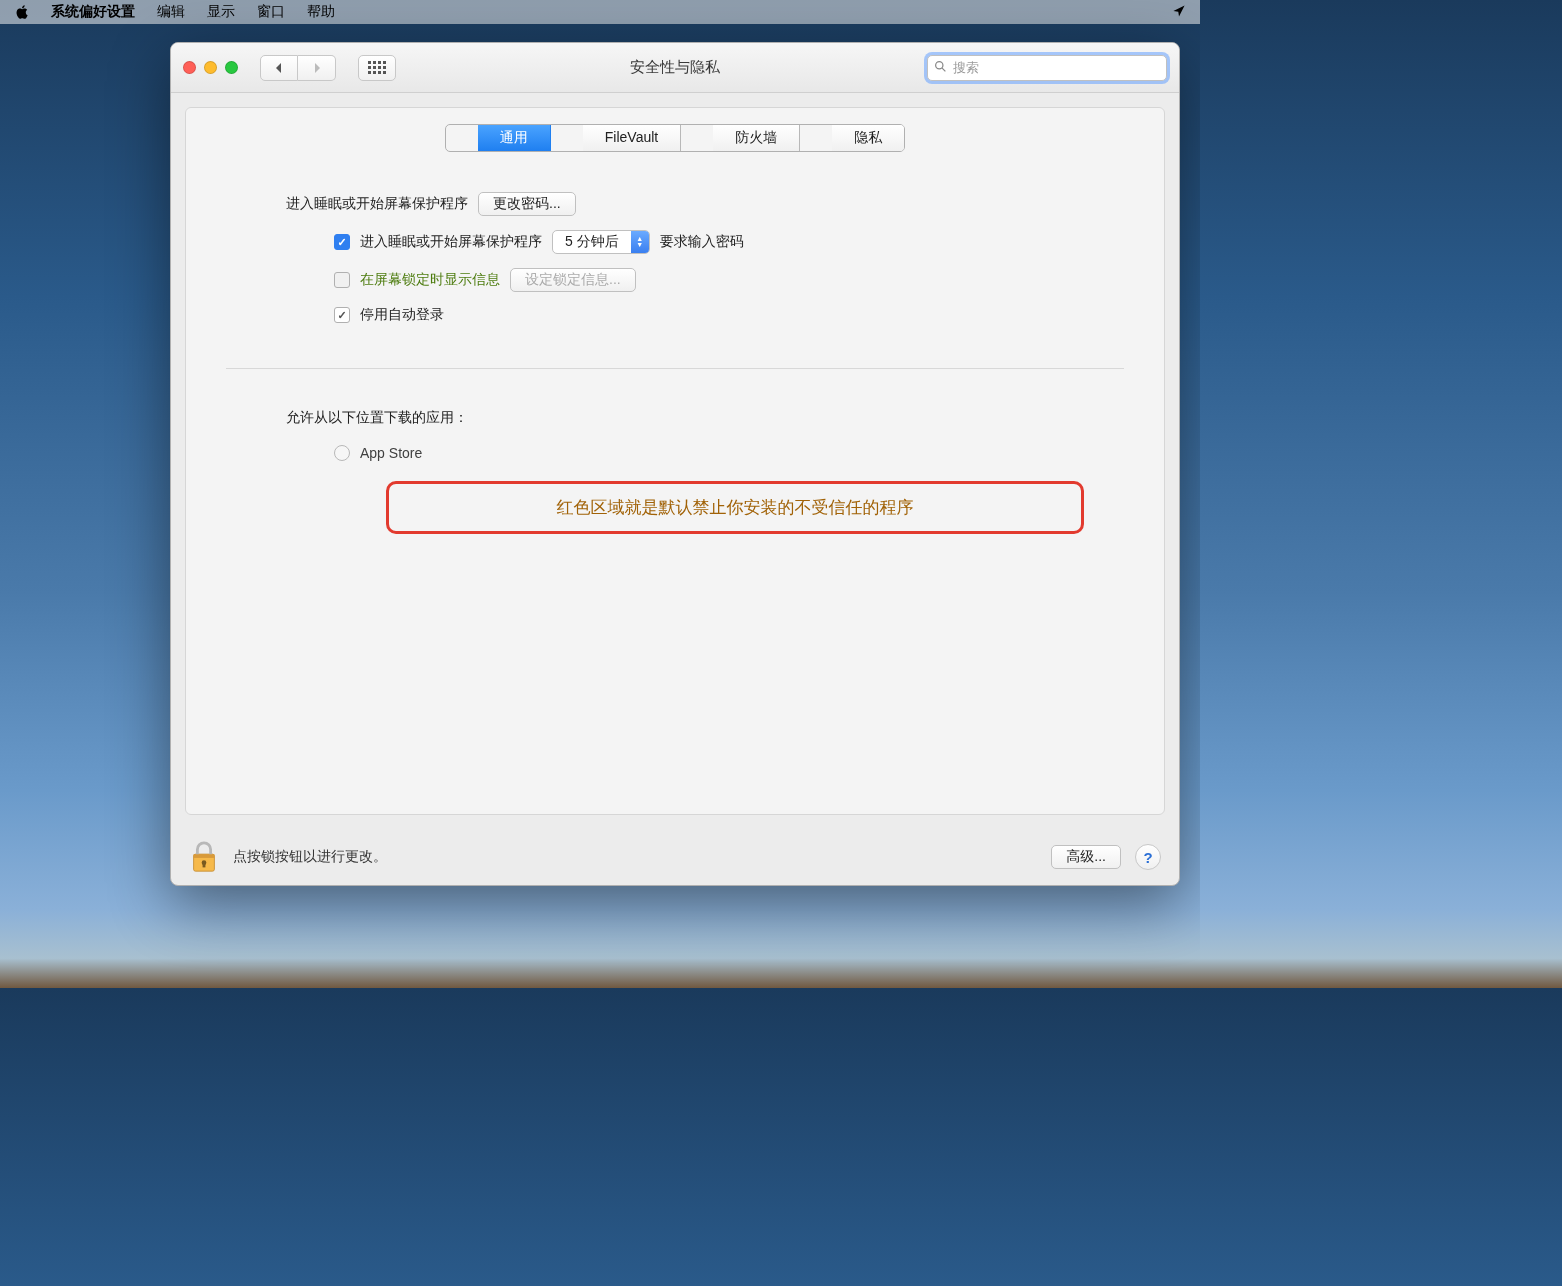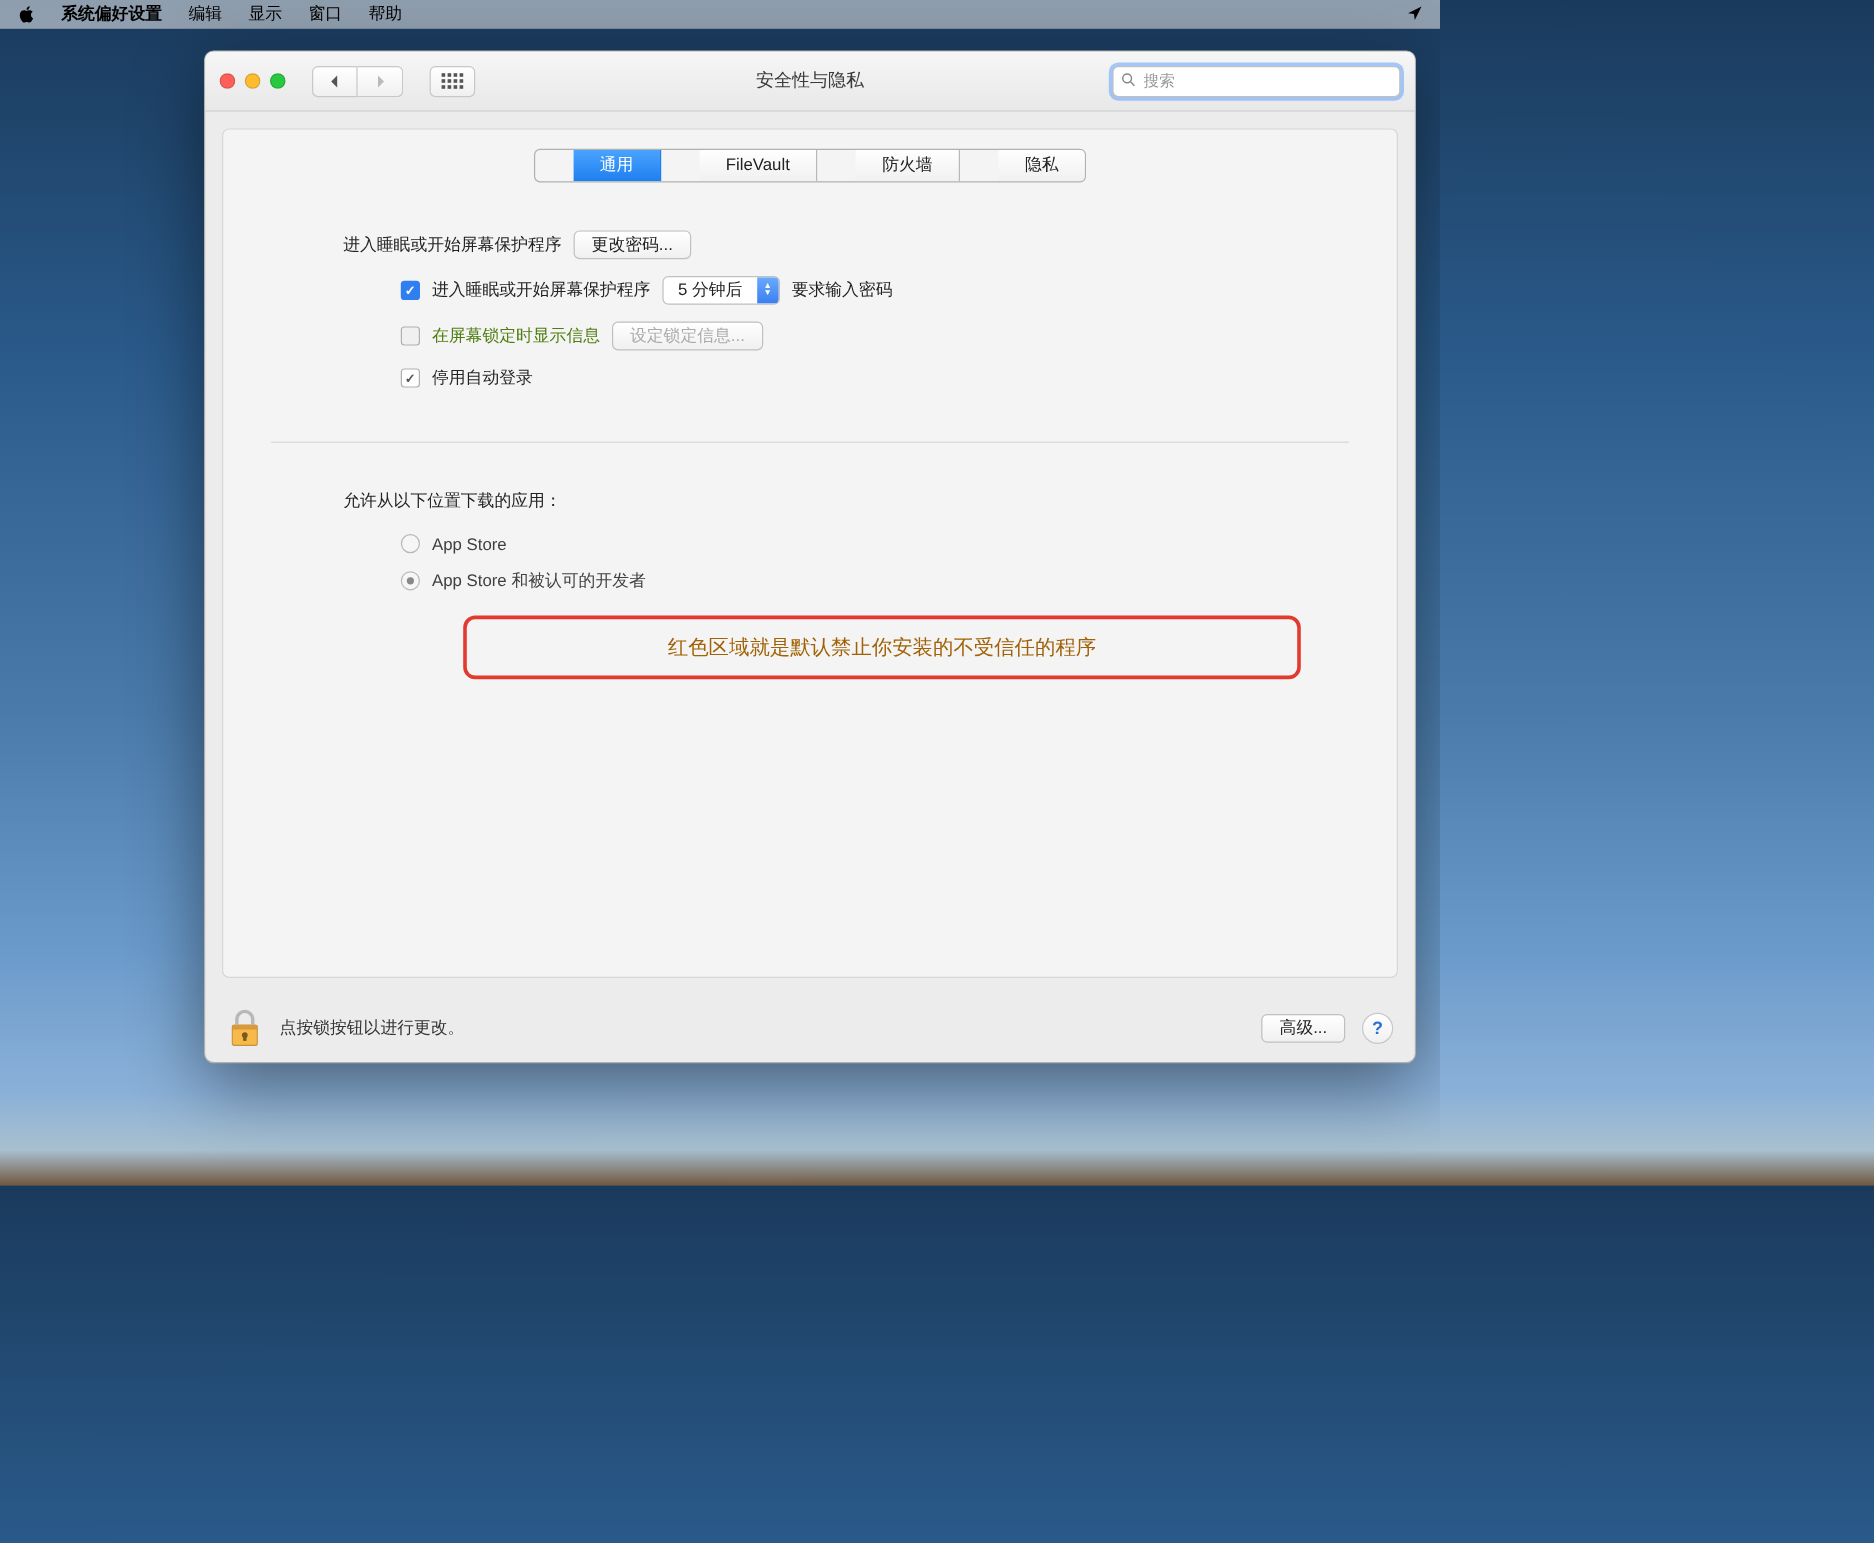--- a/index.html
+++ b/index.html
@@ -361,24 +361,20 @@
 
       <hr class="divider">
 
       <div class="section">
         <div class="row" style="margin-bottom:18px;">允许从以下位置下载的应用：</div>
 
         <div class="radio-row">
           <span class="radio"></span>
           <span class="lbl">App Store</span>
         </div>
-        <div class="radio-row">
-          <span class="radio selected"></span>
-          <span class="lbl">App Store 和被认可的开发者</span>
-        </div>
 
         <div class="red-box">
           <span>红色区域就是默认禁止你安装的不受信任的程序</span>
         </div>
       </div>
 
     </div>
   </div>
 
   <div class="footer">

